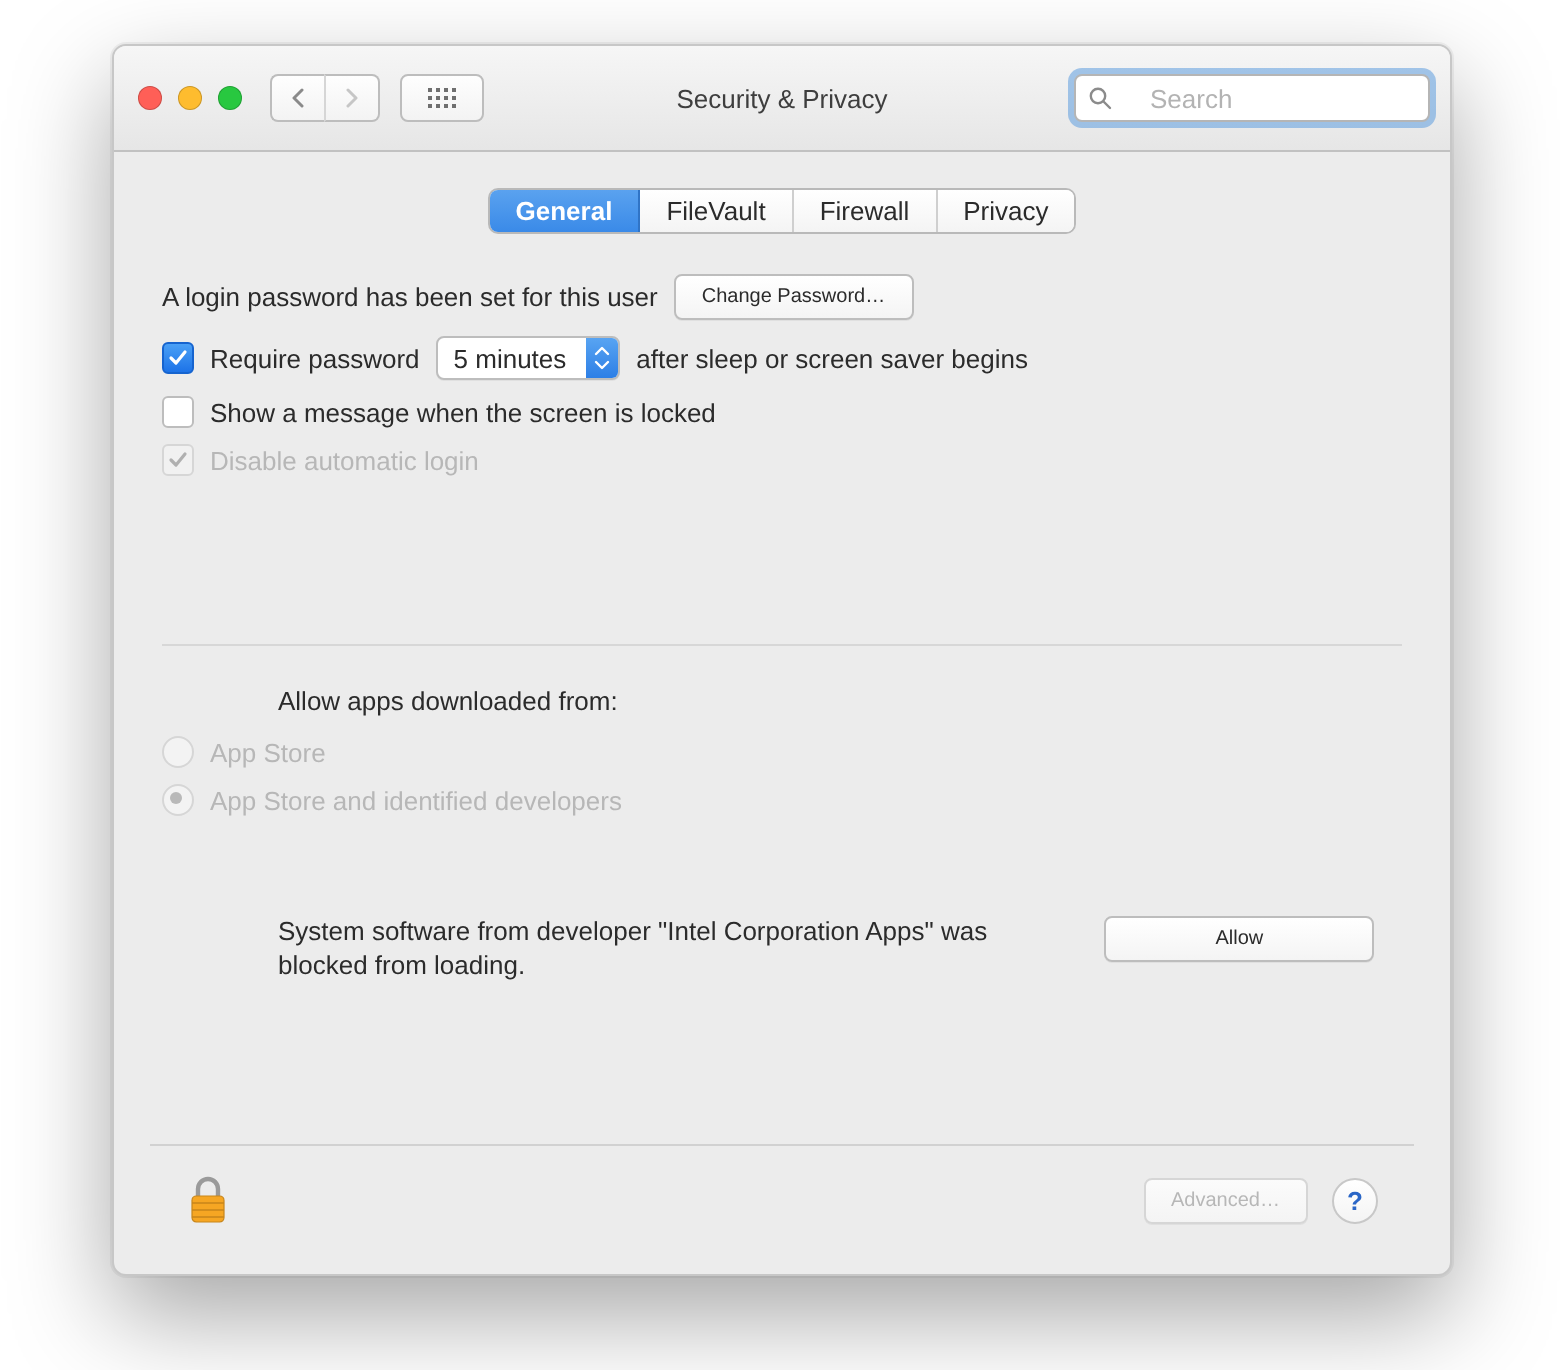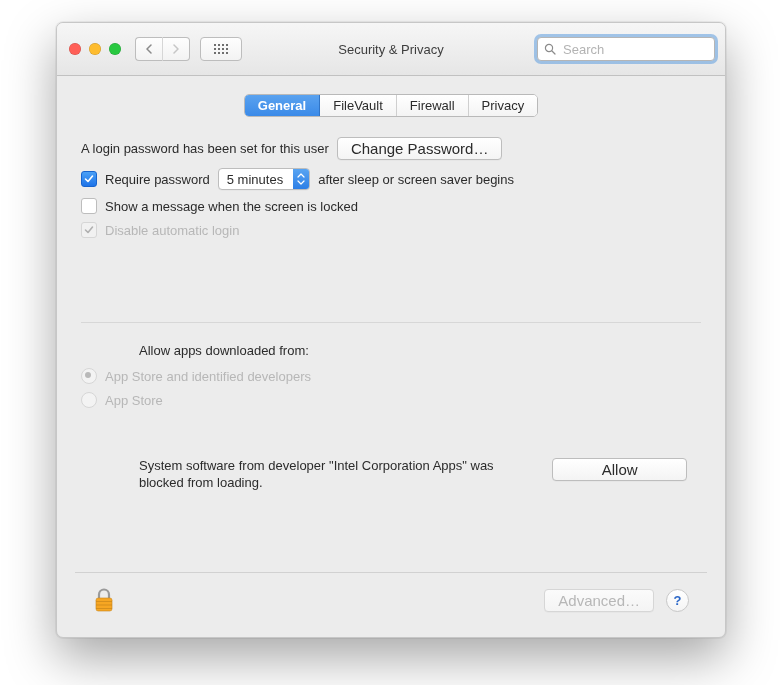--- a/index.html
+++ b/index.html
@@ -101,21 +101,21 @@
     margin-left: auto;
     width: 164px;
     height: 22px;
     border-radius: 4px;
     background: #fff;
     border: 1px solid #b5b5b5;
     box-shadow: 0 0 0 3px rgba(93,157,222,0.55);
     display: flex;
     align-items: center;
     padding: 0 6px;
-    gap: 5px;
+    gap: 17px;
   }
   .search-wrap svg { flex: 0 0 auto; }
   .search-wrap input {
     flex: 1 1 auto;
     border: none;
     outline: none;
     font-size: 13px;
     color: #333;
     background: transparent;
   }
@@ -164,21 +164,21 @@
     margin-bottom: 8px;
   }
   .indent-a { }
   .indent-b { }
   .pushbtn {
     height: 21px;
     padding: 0 13px;
     border-radius: 4px;
     background: linear-gradient(#ffffff,#f4f4f4);
     border: 1px solid #bdbdbd;
-    font-size: 15px;
+    font-size: 10px;
     color: #2b2b2b;
     display: inline-flex;
     align-items: center;
     box-shadow: 0 0.5px 0 rgba(0,0,0,0.05);
   }
   .pushbtn.disabled {
     color: #b7b7b7;
     border-color: #d6d6d6;
     background: linear-gradient(#fbfbfb,#f4f4f4);
   }
@@ -403,28 +403,28 @@
           </span>
           <span class="disabled-text">Disable automatic login</span>
         </div>
 
         <div style="height:58px"></div>
         <div class="hr"></div>
 
         <div class="section-label">Allow apps downloaded from:</div>
 
         <div class="row indent-b">
+          <span class="radio"></span>
+          <span class="disabled-text">App Store</span>
+        </div>
+        <div class="row indent-b">
           <span class="radio">
               <span class="dotin"></span>
             </span>
           <span class="disabled-text">App Store and identified developers</span>
-        </div>
-        <div class="row indent-b">
-          <span class="radio"></span>
-          <span class="disabled-text">App Store</span>
         </div>
 
         <div class="blocked-row">
           <div class="msg">System software from developer "Intel Corporation Apps" was blocked from loading.</div>
           <span class="pushbtn allow-btn">Allow</span>
         </div>
 
       </div>
 
       <div class="footer">

